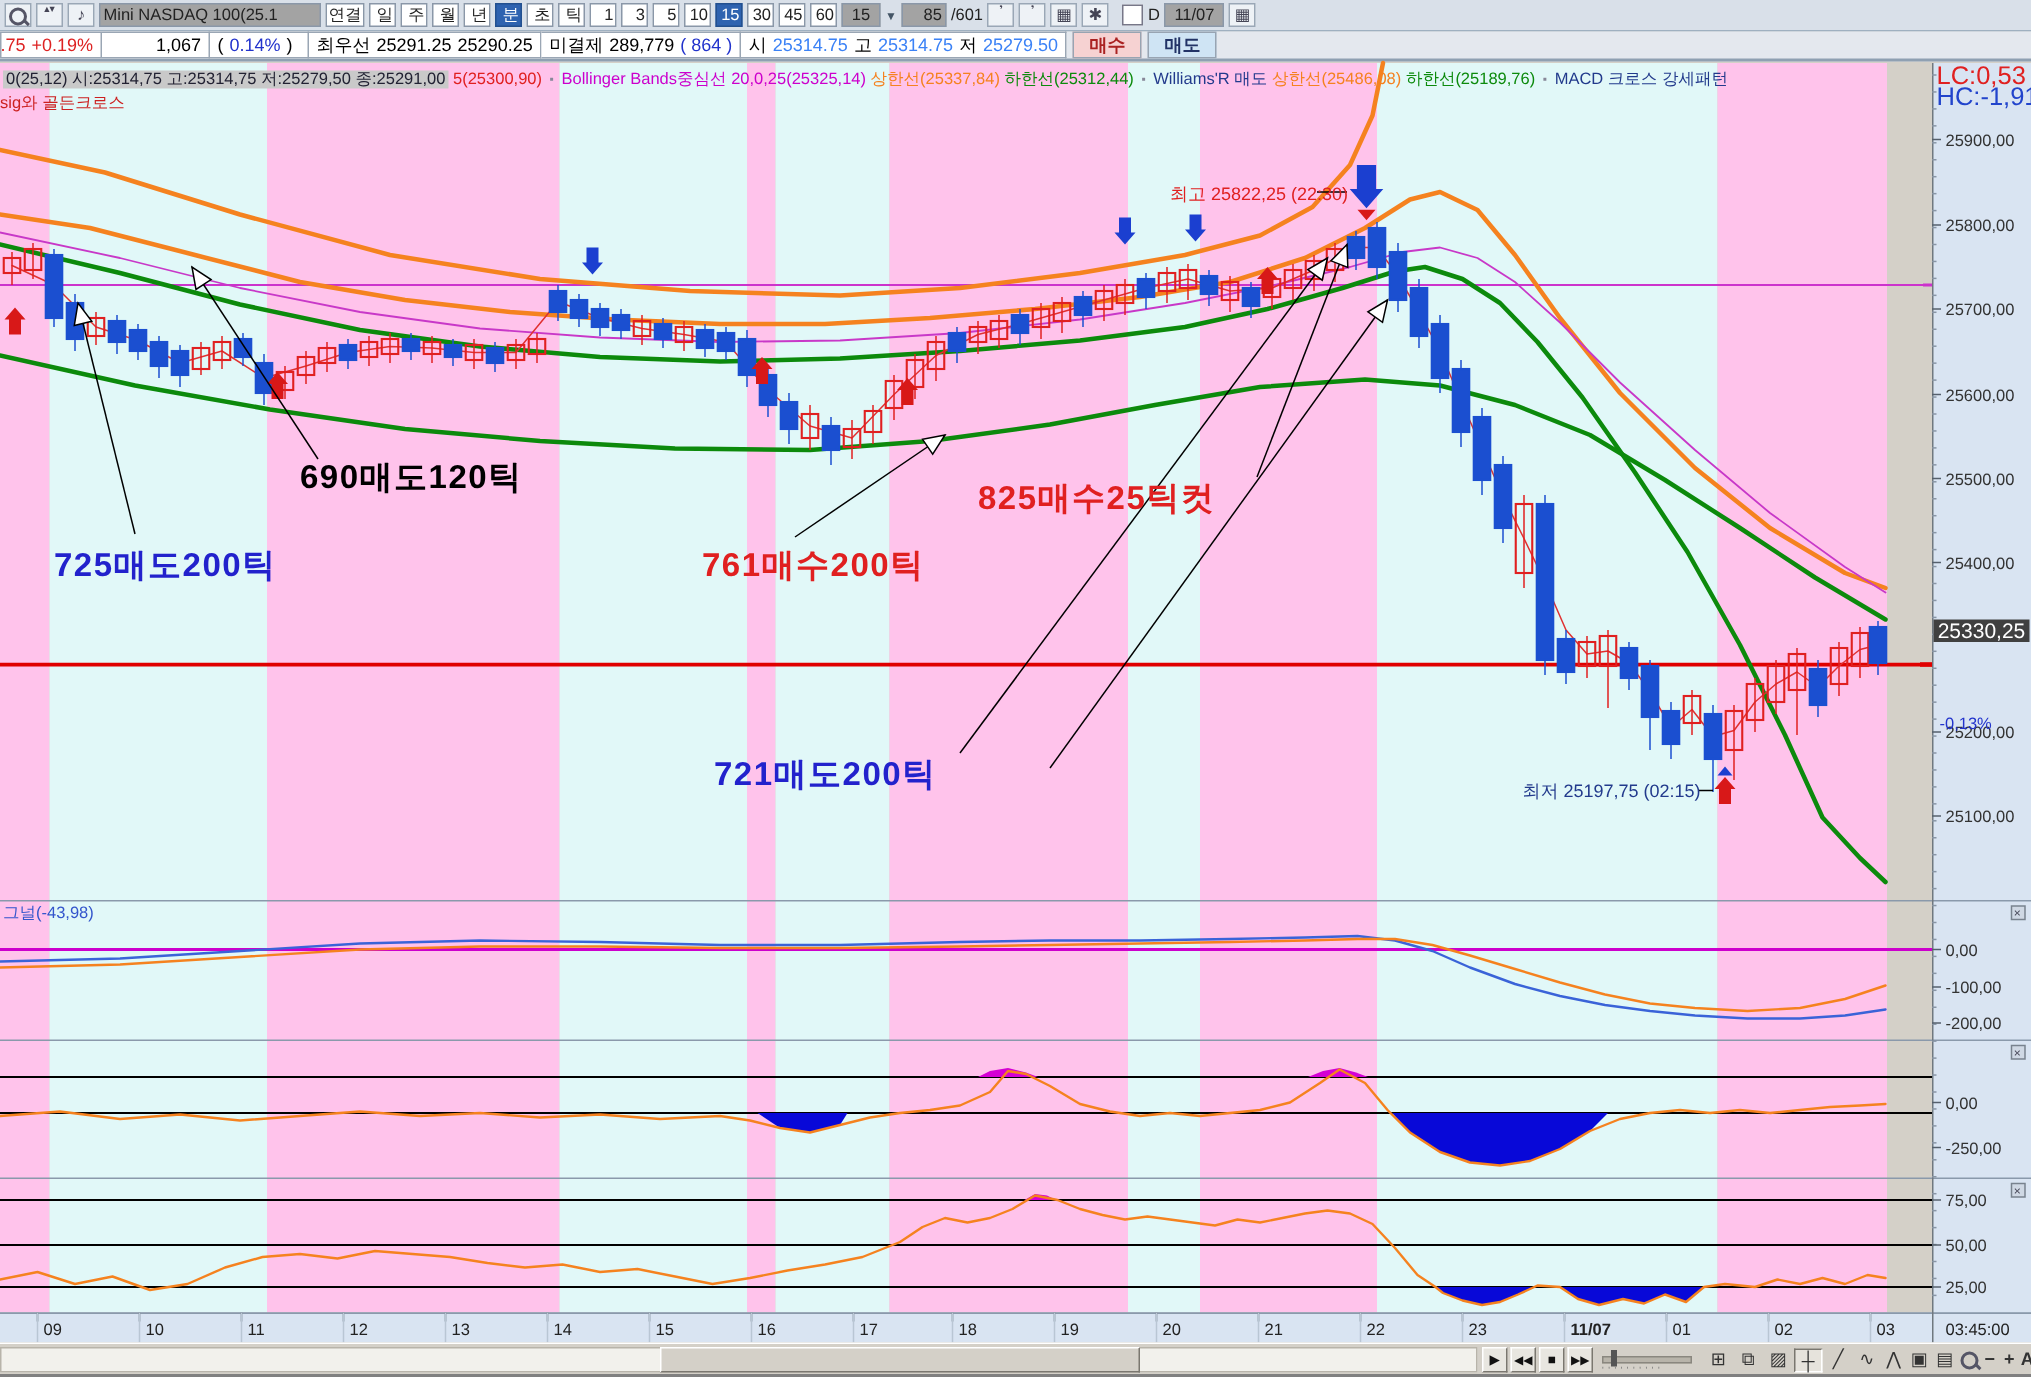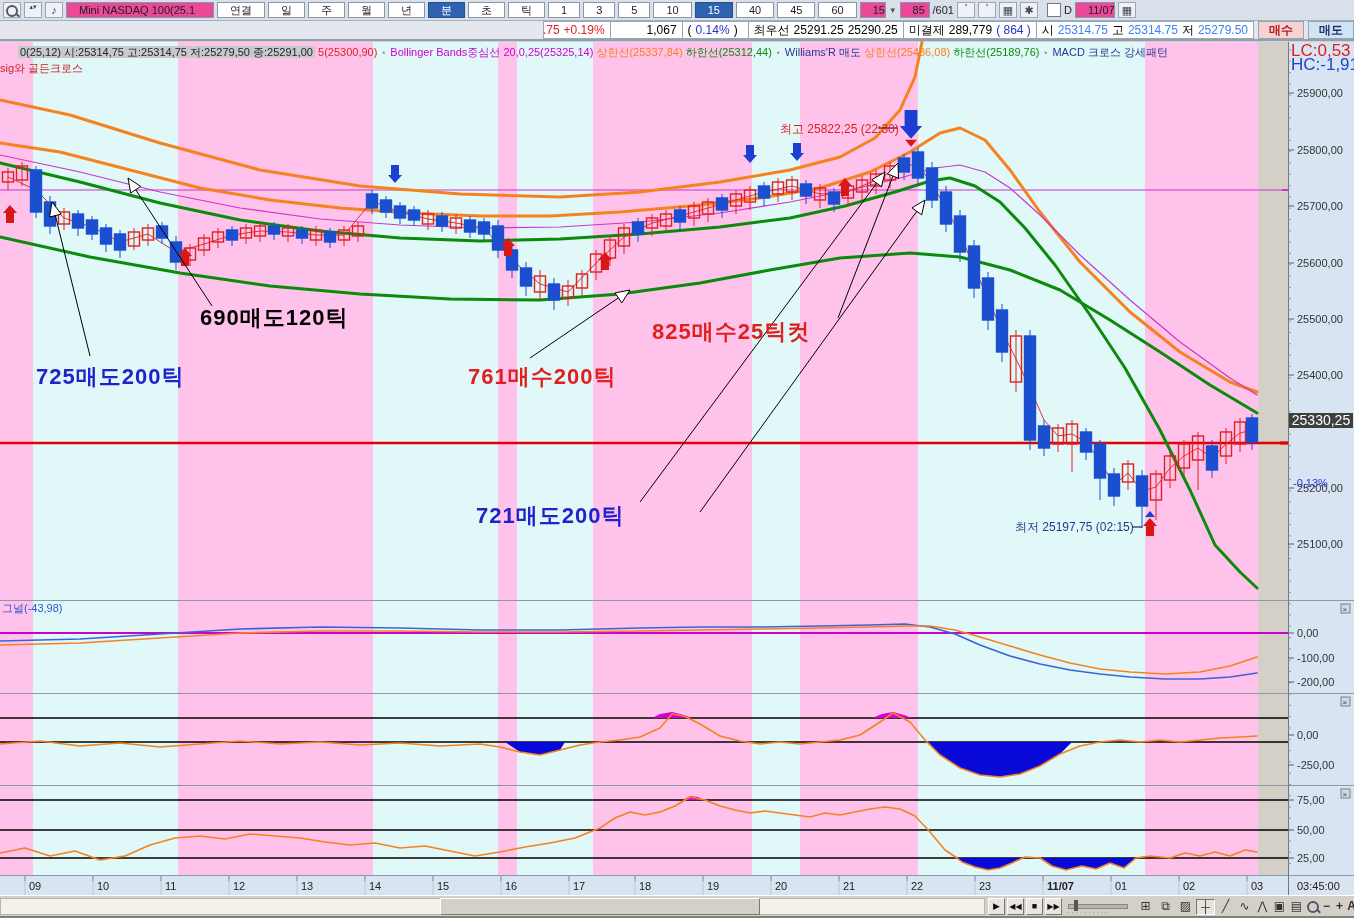--- a/index.html
+++ b/index.html
@@ -3,31 +3,31 @@
 <meta charset="utf-8">
 <style>
   html,body{margin:0;padding:0}
   body{width:1354px;height:918px;position:relative;overflow:hidden;
        font-family:"Liberation Sans","DejaVu Sans",sans-serif;background:#d4d0c8;}
   
   .topbar{position:absolute;left:0;top:0;width:1354px;height:21px;background:#d9e0e9;
           border-bottom:1px solid #9fb0c0;display:flex;align-items:center;gap:3px;
           padding:1px 3px;box-sizing:border-box;font-size:11px;color:#222;}
   .tbtn{height:16px;min-width:18px;border:1px solid #8a97a8;background:#fff;
-        font-size:11px;line-height:14px;padding:0 12px;text-align:right;box-sizing:border-box;}
+        font-size:11px;line-height:14px;padding:0 1px;text-align:right;box-sizing:border-box;}
   .tbtn.active{background:#2f63b0;color:#fff;border-color:#23508f;}
   .ticon{height:16px;width:18px;border:1px solid #9aa7b6;background:#eef2f6;text-align:center;
          line-height:15px;font-size:11px;box-sizing:border-box;color:#445;}
-  .tinput{height:16px;border:1px solid #8a97a8;background:#ec4899;font-size:11px;
-          line-height:14px;padding:0 12px;box-sizing:border-box;white-space:nowrap;overflow:hidden;}
+  .tinput{height:16px;border:1px solid #8a97a8;background:#a3a3a3;font-size:11px;
+          line-height:14px;padding:0 2px;box-sizing:border-box;white-space:nowrap;overflow:hidden;}
   .mag{display:inline-block;width:8px;height:8px;border:2px solid #556;border-radius:50%;position:relative;margin:2px;}
   .mag:after{content:"";position:absolute;left:7px;top:7px;width:5px;height:2px;background:#556;transform:rotate(45deg);}
   
   .quotebar{position:absolute;left:0;top:21px;width:1354px;height:20px;background:#e4e8ee;
-            border-bottom:2px solid #8fa0b2;display:flex;align-items:stretch;font-size:12px;box-sizing:border-box;justify-content:flex-end;}
+            border-bottom:2px solid #8fa0b2;display:flex;align-items:stretch;font-size:12px;box-sizing:border-box;}
   .qf{border:1px solid #9aa6b4;border-left:none;background:#fff;display:flex;align-items:center;
       padding:0 5px;white-space:nowrap;box-sizing:border-box;gap:4px;}
   .red{color:#d22;} .blue{color:#23c;} .drk{color:#3b82f6;}
   .qbtn{display:flex;align-items:center;justify-content:center;width:44px;margin-left:4px;
         border:1px solid #98a4b2;font-weight:bold;font-size:12px;}
   
   .ov{position:absolute;white-space:nowrap;}
   .hdr{font-size:11px;letter-spacing:0;}
   .chip{background:#c9c9c9;color:#223;padding:0 2px;}
   .sq{color:#889;font-size:8px;vertical-align:1px;padding:0 2px;}
@@ -66,21 +66,21 @@
   <span class="tbtn">월</span>
   <span class="tbtn">년</span>
   <span class="tbtn active">분</span>
   <span class="tbtn">초</span>
   <span class="tbtn">틱</span>
   <span class="tbtn">1</span>
   <span class="tbtn">3</span>
   <span class="tbtn">5</span>
   <span class="tbtn">10</span>
   <span class="tbtn active">15</span>
-  <span class="tbtn">40</span>
+  <span class="tbtn">30</span>
   <span class="tbtn">45</span>
   <span class="tbtn">60</span>
   <span class="tinput" style="width:26px;text-align:center;">15</span>
   <span style="font-size:8px;color:#456;">▼</span>
   <span class="tinput" style="width:30px;text-align:right;">85</span>
   <span>/601</span>
   <span class="ticon">𝄒</span>
   <span class="ticon">𝄒</span>
   <span class="ticon">▦</span>
   <span class="ticon">✱</span>
@@ -543,21 +543,21 @@
     <text x="1251" y="890" font-size="11" fill="#222" font-family="Liberation Sans, sans-serif" font-weight="normal">03</text>
     <text x="1297" y="890" font-size="11" fill="#222" font-family="Liberation Sans, sans-serif">03:45:00</text>
     <rect x="1341" y="604" width="9" height="9" fill="#cfd8e4" stroke="#78828e"></rect>
     <text x="1342.5" y="611.5" font-size="8" fill="#445">×</text>
     <rect x="1341" y="697" width="9" height="9" fill="#cfd8e4" stroke="#78828e"></rect>
     <text x="1342.5" y="704.5" font-size="8" fill="#445">×</text>
     <rect x="1341" y="789" width="9" height="9" fill="#cfd8e4" stroke="#78828e"></rect>
     <text x="1342.5" y="796.5" font-size="8" fill="#445">×</text>
   </svg>
 
-<div class="ov hdr" style="left:18px;top:45px;text-align:right;">
+<div class="ov hdr" style="left:2px;top:45px;text-align:right;">
   <span class="chip">0(25,12) 시:25314,75 고:25314,75 저:25279,50 종:25291,00</span>
   <span style="color:#e02020;">5(25300,90)</span>
   <span class="sq">▪</span>
   <span style="color:#cc00cc;">Bollinger Bands중심선 20,0,25(25325,14)</span>
   <span style="color:#f5821f;">상한선(25337,84)</span>
   <span style="color:#0c8a0c;">하한선(25312,44)</span>
   <span class="sq">▪</span>
   <span style="color:#223a8c;">Williams'R 매도</span>
   <span style="color:#f5821f;">상한선(25486,08)</span>
   <span style="color:#0c8a0c;">하한선(25189,76)</span>

